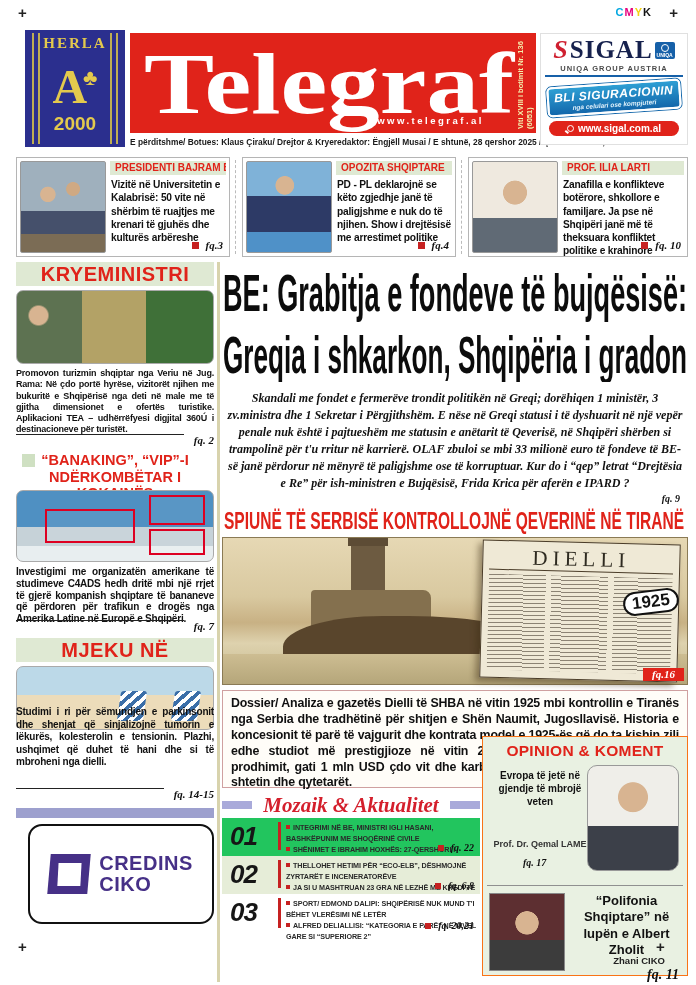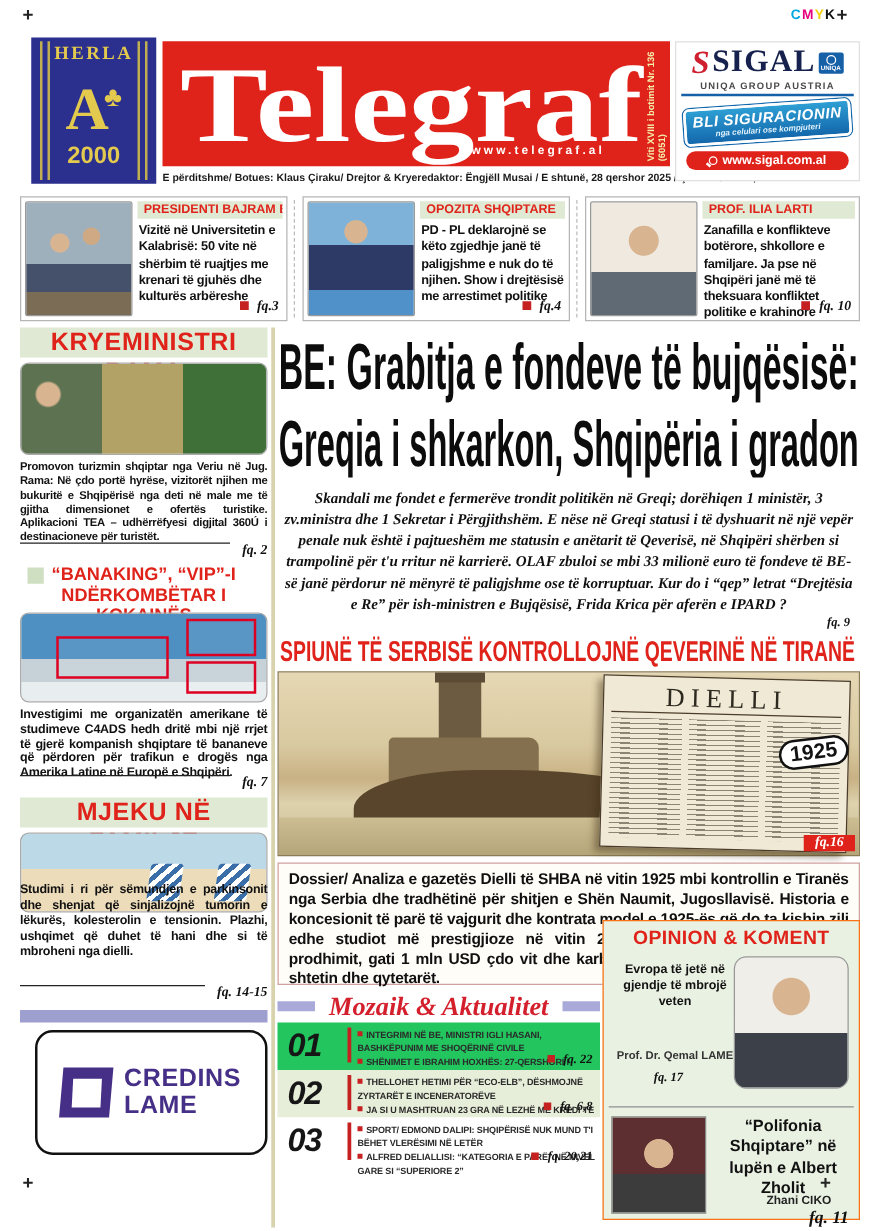--- a/index.html
+++ b/index.html
@@ -105,21 +105,21 @@
   .bnk-box{position:absolute;border:2px solid #d02;background:rgba(255,255,255,.06)}
   .ph-mjeku{background:linear-gradient(180deg,#bcd9e8 0 45%,#ecdcba 45%)}
   .chair{position:absolute;bottom:8px;width:26px;height:30px;background:repeating-linear-gradient(135deg,#3a6ea8 0 4px,#fff 4px 8px);border-radius:3px;transform:skewX(-8deg)}
 </style>
 </head>
 <body>
 
 <div class="page">
 
   <div class="abs mark" style="left:18px;top:4px">+</div>
-  <div class="abs cmyk" style="right:27px;top:6px"><span style="color:#00a7e1">C</span><span style="color:#e6007e">M</span><span style="color:#f3d010">Y</span><span style="color:#111">K</span></div>
+  <div class="abs cmyk" style="right:44px;top:6px"><span style="color:#00a7e1">C</span><span style="color:#e6007e">M</span><span style="color:#f3d010">Y</span><span style="color:#111">K</span></div>
   <div class="abs mark" style="right:18px;top:4px">+</div>
 
   <div class="abs herla" style="left:25px;top:30px;width:100px;height:117px">
     <div class="herla-in">
       <div class="herla-top">HERLA</div>
       <div class="herla-a"><span>A</span><span class="herla-club">♣</span></div>
       <div class="herla-year">2000</div>
     </div>
   </div>
 
@@ -206,21 +206,21 @@
       <div class="rule"></div>
       <span class="fq">fq. 14-15</span>
     </div>
 
   <div class="abs pbar" style="left:16px;top:808px;width:198px;height:10px"></div>
 
   <div class="abs credins" style="left:28px;top:824px;width:186px;height:100px">
     <div class="cred-logo"></div>
     <div>
       <div class="cred-name">CREDINS</div>
-      <div class="cred-name">LAME</div>
+      <div class="cred-name">CIKO</div>
     </div>
   </div>
   <div class="abs mark" style="left:18px;top:938px">+</div>
 
   <svg class="abs" style="left:222px;top:264px" width="466" height="118" viewBox="0 0 466 118">
     <text x="1" y="47" font-family="Liberation Sans, sans-serif" font-weight="bold" font-size="52" fill="#0c0c0c" textLength="464" lengthAdjust="spacingAndGlyphs">BE: Grabitja e fondeve të bujqësisë:</text>
     <text x="1" y="109" font-family="Liberation Sans, sans-serif" font-weight="bold" font-size="52" fill="#0c0c0c" textLength="464" lengthAdjust="spacingAndGlyphs">Greqia i shkarkon, Shqipëria i gradon</text>
   </svg>
 
   <div class="abs" style="left:224px;top:390px;width:462px;height:114px">

